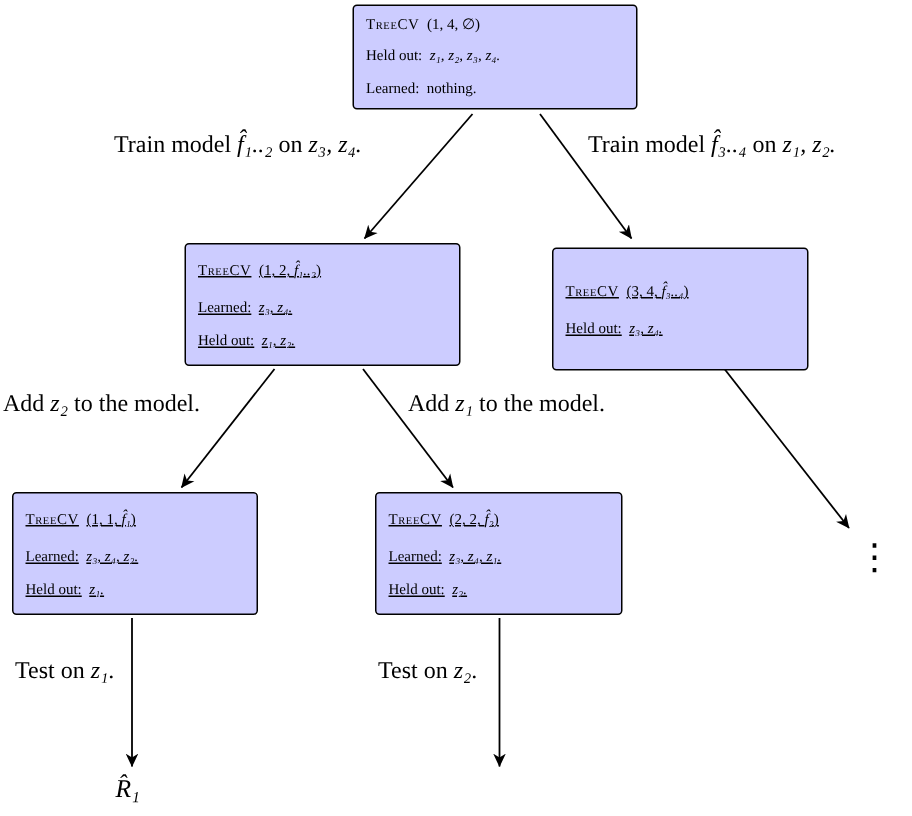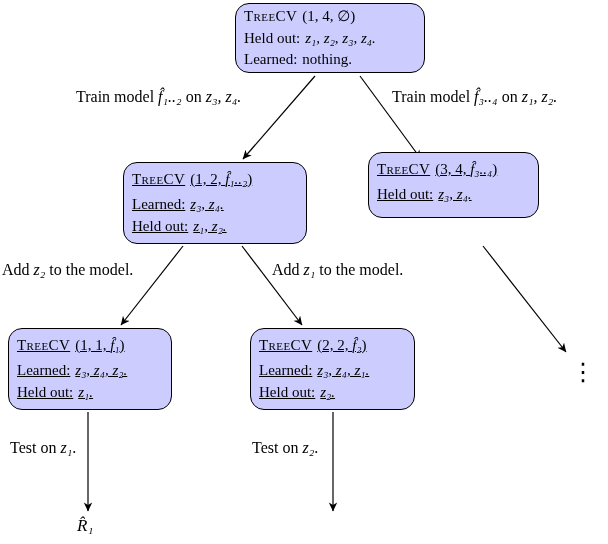--- a/index.html
+++ b/index.html
@@ -5,23 +5,23 @@
   html,body { margin:0; padding:0; background:#ffffff; }
   .canvas {
     position:relative; width:608px; height:544px; background:var(--bg,#fff);
     font-family:"Liberation Serif","DejaVu Serif",serif; color:#000; overflow:hidden;
   }
   svg.arrows { position:absolute; left:0; top:0; pointer-events:none; }
   .box {
     position:absolute; box-sizing:border-box;
     background:var(--box-fill,#ccccff);
     border:1.6px solid var(--box-border,#000);
-    border-radius:14px; padding:2px 8px;
-    display:flex; flex-direction:column; justify-content:flex-start;
-    font-size:15px;
+    border-radius:3px; padding:2px 8px;
+    display:flex; flex-direction:column; justify-content:center;
+    font-size:10px;
   }
   .box .line { line-height:21.5px; white-space:nowrap; }
   .box.tall .line { line-height:22px;text-decoration:underline; }
   .box.tall .line.title { line-height:28px; }
   .sc { font-variant:small-caps; letter-spacing:0.4px; }
   .args { margin-left:5px; }
   .val { margin-left:5px; }
   .math, span.math { font-style:italic; }
   .label { position:absolute; white-space:nowrap; font-size:16px; }
   .rlabel { position:absolute; white-space:nowrap; font-size:17px; font-style:italic; }
@@ -52,21 +52,21 @@
     <div class="line"><span>Held out:</span><span class="val math">z₁, z₂, z₃, z₄.</span></div>
     <div class="line"><span>Learned:</span><span class="val">nothing.</span></div>
   </div>
 
   <div class="box tall" style="left:123px; top:162px; width:184px; height:82px;">
     <div class="line title"><span class="sc">TreeCV</span><span class="args"><span>(1, 2, </span><span class="math">f̂₁..₂</span><span>)</span></span></div>
     <div class="line"><span>Learned:</span><span class="val math">z₃, z₄.</span></div>
     <div class="line"><span>Held out:</span><span class="val math">z₁, z₂.</span></div>
   </div>
 
-  <div class="box tall" style="left:368px; top:152px; width:171px; height:66px;">
+  <div class="box tall" style="left:368px; top:165px; width:171px; height:82px;">
     <div class="line title"><span class="sc">TreeCV</span><span class="args"><span>(3, 4, </span><span class="math">f̂₃..₄</span><span>)</span></span></div>
     <div class="line"><span>Held out:</span><span class="val math">z₃, z₄.</span></div>
   </div>
 
   <div class="box tall" style="left:8px; top:328px; width:164px; height:82px;">
     <div class="line title"><span class="sc">TreeCV</span><span class="args"><span>(1, 1, </span><span class="math">f̂₁</span><span>)</span></span></div>
     <div class="line"><span>Learned:</span><span class="val math">z₃, z₄, z₂.</span></div>
     <div class="line"><span>Held out:</span><span class="val math">z₁.</span></div>
   </div>
 

